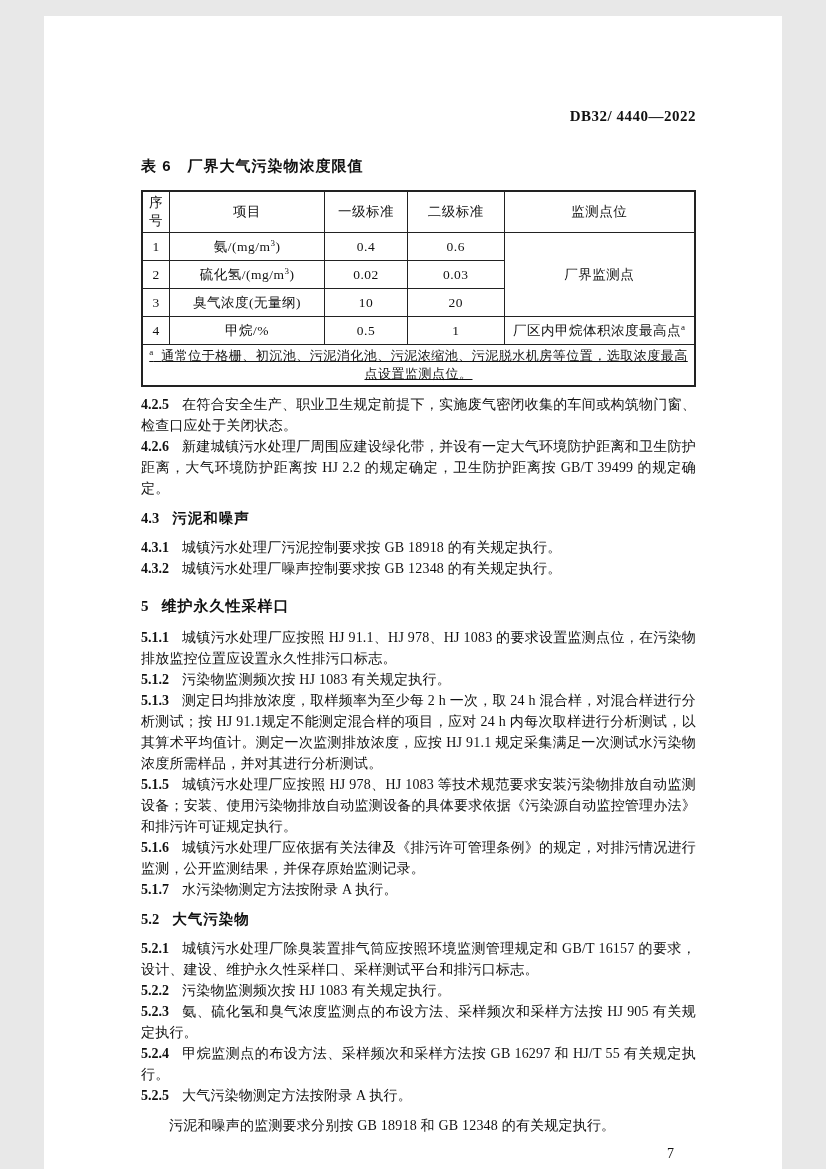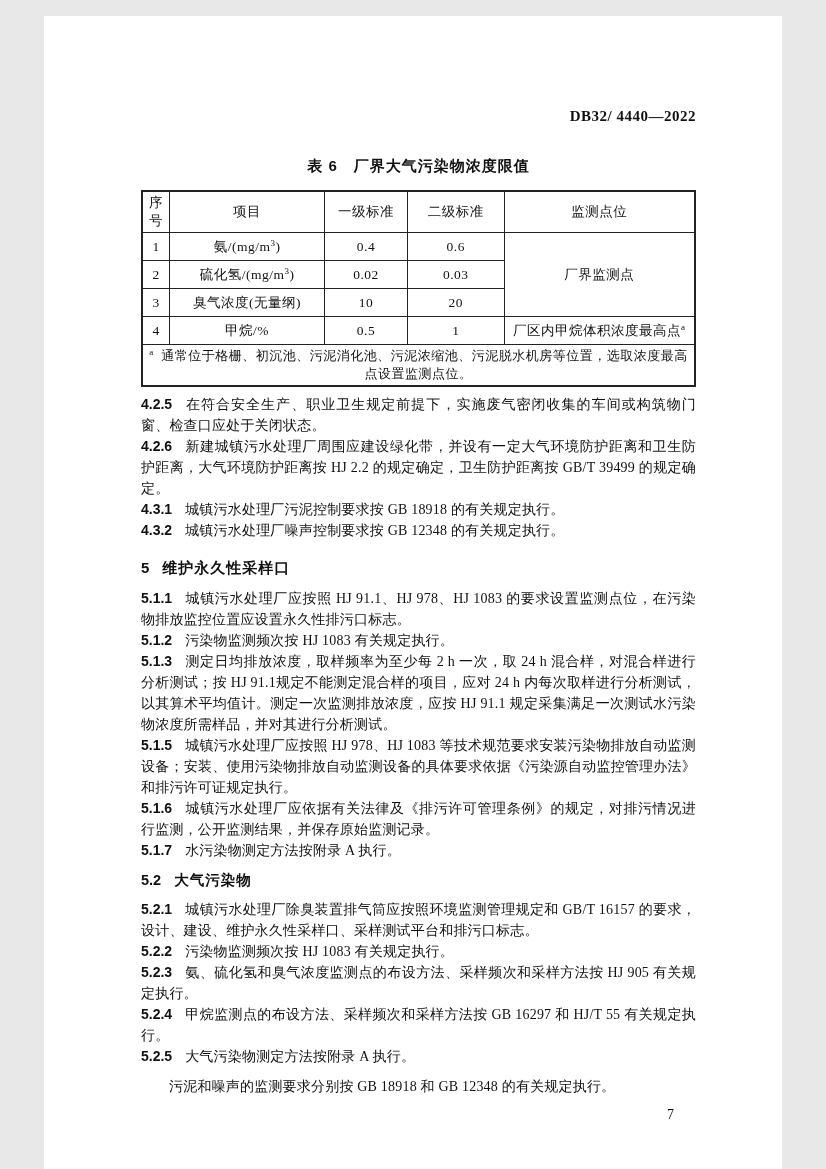--- a/index.html
+++ b/index.html
@@ -20,21 +20,20 @@
   }
   .doc-code {
     padding-top: 92px;
     text-align: right;
     font-weight: bold;
     font-size: 15px;
     letter-spacing: 0.5px;
   }
   .table-title {
     margin-top: 32px;
-    text-align: center;
     font-family: "Liberation Sans", "DejaVu Sans", sans-serif;
     font-weight: bold;
     font-size: 15px;
     letter-spacing: 1px;
   }
   table.limits {
     margin-top: 14px;
     width: 100%;
     border-collapse: collapse;
     border: 2px solid #222;
@@ -54,30 +53,31 @@
   col.c-no   { width: 5%; }
   col.c-item { width: 28%; }
   col.c-l1   { width: 15%; }
   col.c-l2   { width: 17.5%; }
   col.c-pt   { width: 34.5%; }
   td.footnote {
     text-align: left;
     padding-left: 24px;
     height: 31px;
     font-size: 13px;
+    text-decoration: underline;
   }
   sup { font-size: 9px; line-height: 0; }
   .body-text { margin-top: 7px; }
   p.clause {
     line-height: 21px;
     text-align: justify;
     letter-spacing: 0.2px;
   }
   .num {
-    font-family: Liberation Sans, sans-serif;
+    font-family: Liberation Serif, serif;
     font-weight: bold;
     margin-right: 13px;
     letter-spacing: 0;
   }
   p.h1 {
     margin: 16px 0 10px 0;
     font-family: "Liberation Sans", "DejaVu Sans", sans-serif;
     font-weight: bold;
     font-size: 15px;
     line-height: 21px;
@@ -162,20 +162,21 @@
         </tr>
         <tr>
           <td class="footnote" colspan="5"><sup>a</sup>&nbsp;&nbsp;<span>通常位于格栅、初沉池、污泥消化池、污泥浓缩池、污泥脱水机房等位置，选取浓度最高点设置监测点位。</span></td>
         </tr>
       </tbody>
     </table>
 
     <div class="body-text" id="sections">
         <p class="clause"><span class="num">4.2.5</span><span>在符合安全生产、职业卫生规定前提下，实施废气密闭收集的车间或构筑物门窗、检查口应处于关闭状态。</span></p>
         <p class="clause"><span class="num">4.2.6</span><span>新建城镇污水处理厂周围应建设绿化带，并设有一定大气环境防护距离和卫生防护距离，大气环境防护距离按 HJ 2.2 的规定确定，卫生防护距离按 GB/T 39499 的规定确定。</span></p>
+        <p class="h2"><span class="num">4.3</span><span>污泥和噪声</span></p>
         <p class="clause"><span class="num">4.3.1</span><span>城镇污水处理厂污泥控制要求按 GB 18918 的有关规定执行。</span></p>
         <p class="clause"><span class="num">4.3.2</span><span>城镇污水处理厂噪声控制要求按 GB 12348 的有关规定执行。</span></p>
         <p class="h1"><span class="num">5</span><span>维护永久性采样口</span></p>
         <p class="clause"><span class="num">5.1.1</span><span>城镇污水处理厂应按照 HJ 91.1、HJ 978、HJ 1083 的要求设置监测点位，在污染物排放监控位置应设置永久性排污口标志。</span></p>
         <p class="clause"><span class="num">5.1.2</span><span>污染物监测频次按 HJ 1083 有关规定执行。</span></p>
         <p class="clause"><span class="num">5.1.3</span><span>测定日均排放浓度，取样频率为至少每 2 h 一次，取 24 h 混合样，对混合样进行分析测试；按 HJ 91.1规定不能测定混合样的项目，应对 24 h 内每次取样进行分析测试，以其算术平均值计。测定一次监测排放浓度，应按 HJ 91.1 规定采集满足一次测试水污染物浓度所需样品，并对其进行分析测试。</span></p>
         <p class="clause"><span class="num">5.1.5</span><span>城镇污水处理厂应按照 HJ 978、HJ 1083 等技术规范要求安装污染物排放自动监测设备；安装、使用污染物排放自动监测设备的具体要求依据《污染源自动监控管理办法》和排污许可证规定执行。</span></p>
         <p class="clause"><span class="num">5.1.6</span><span>城镇污水处理厂应依据有关法律及《排污许可管理条例》的规定，对排污情况进行监测，公开监测结果，并保存原始监测记录。</span></p>
         <p class="clause"><span class="num">5.1.7</span><span>水污染物测定方法按附录 A 执行。</span></p>
         <p class="h2"><span class="num">5.2</span><span>大气污染物</span></p>

